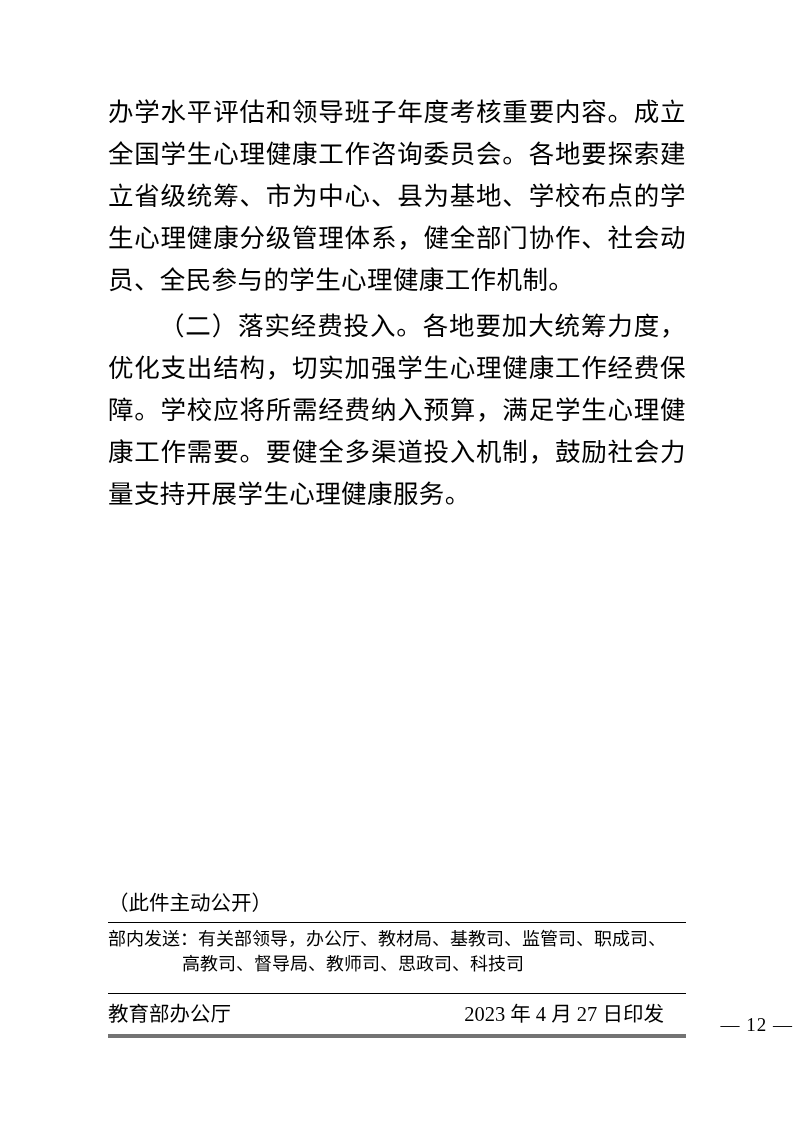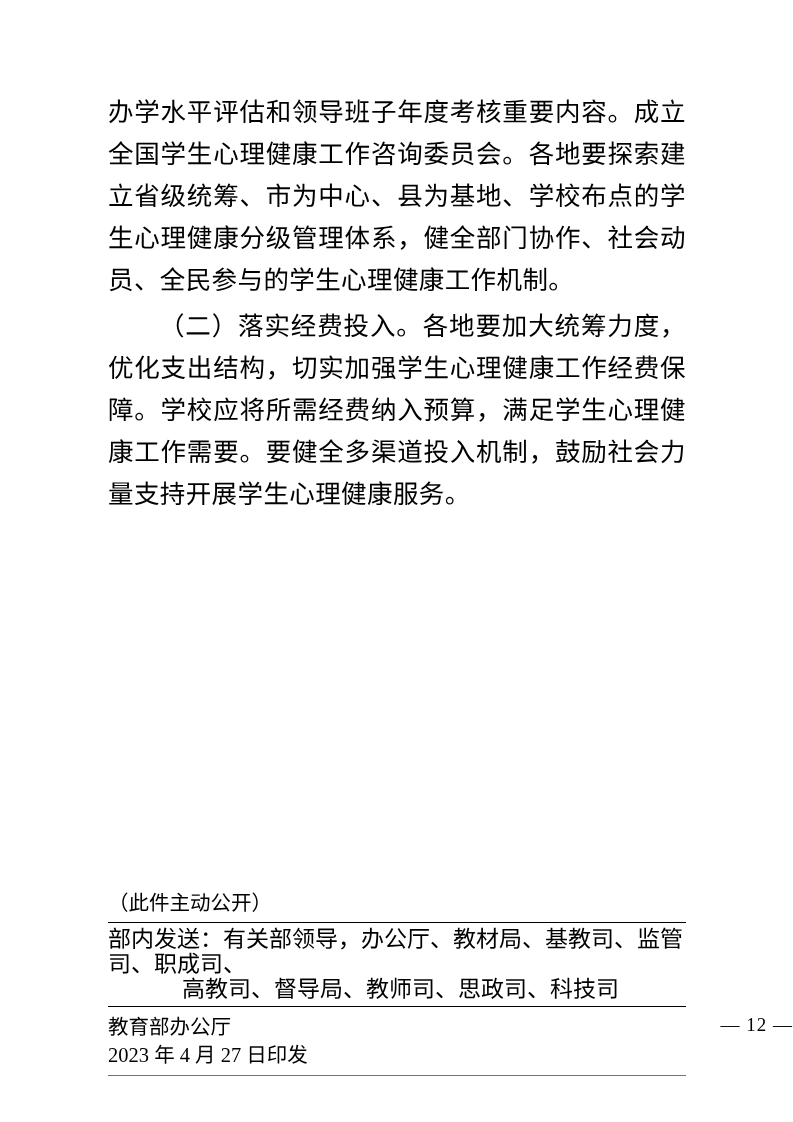--- a/index.html
+++ b/index.html
@@ -54,39 +54,38 @@
     width: 578px;
   }
   .public-note {
     font-size: 20.5px;
     line-height: 30px;
     margin-bottom: 4px;
   }
   .dist-row {
     border-top: 1px solid #000;
     border-bottom: 1px solid #000;
-    padding: 4px 0 4px 0;
-    font-size: 23px;
+    padding: 4px 0 16px 0;
+    font-size: 18px;
     line-height: 25px;
   }
   .dist-label {
     display: inline;
   }
   .dist-line2 {
     padding-left: 74px;
   }
   .issuer-row {
     display: flex;
     justify-content: space-between;
     align-items: baseline;
-    border-bottom: 1px solid #737373;
+    border-bottom: 4px solid #737373;
     padding: 6px 0 6px 0;
     font-size: 20.5px;
     line-height: 28px;
-    flex-direction: column;
   }
   .issuer-right {
     padding-right: 22px;
   }
   .page-number {
     position: absolute;
     left: 0;
     top: 1014px;
     width: 793px;
     text-align: right;

